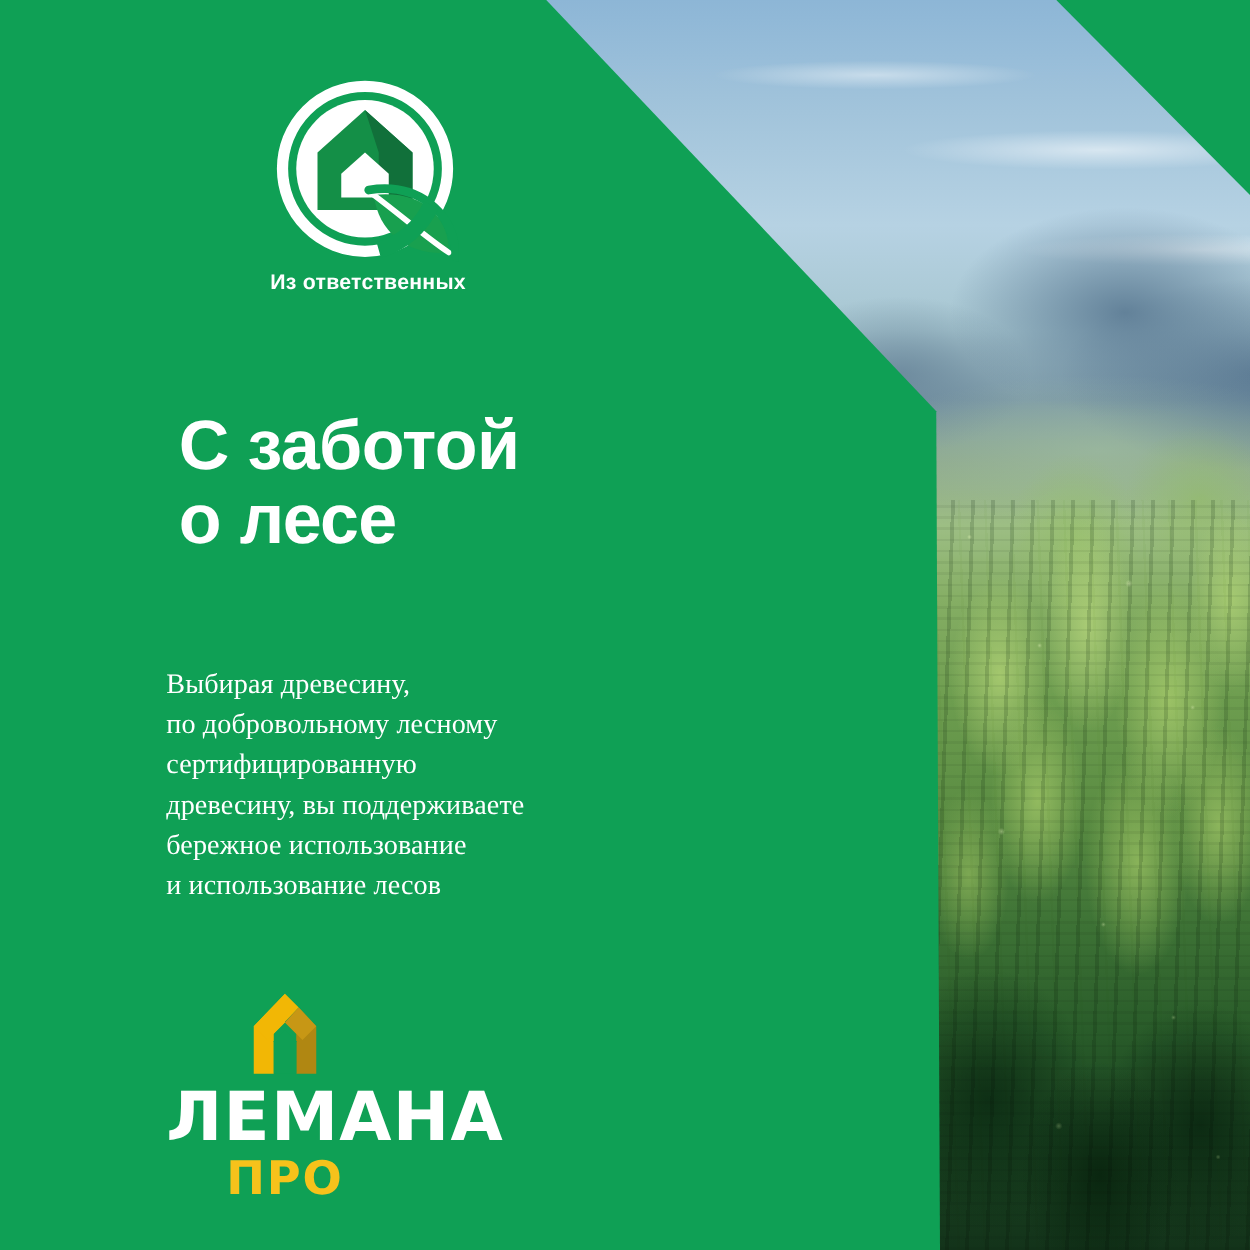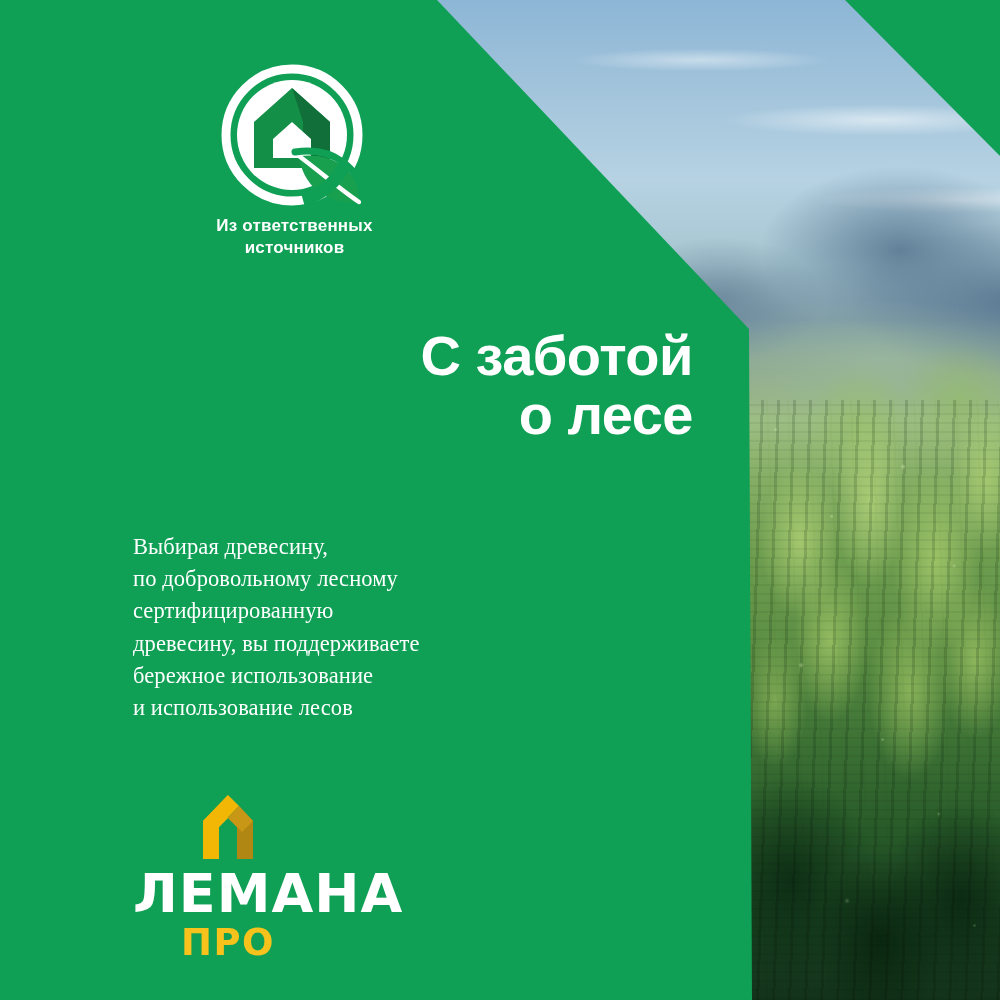--- a/index.html
+++ b/index.html
@@ -110,23 +110,23 @@
   #eco-mark{position:absolute;left:0;top:0;width:150px;height:150px;}
   #eco-caption{
     position:absolute;left:-30px;top:155px;width:215px;
     text-align:center;color:#ffffff;
     font-size:17px;font-weight:bold;line-height:1.28;letter-spacing:.2px;
   }
   #eco-caption div{white-space:nowrap;}
 
   
   #headline{
-    position:absolute;left:133px;top:326px;width:560px;
+    position:absolute;left:143px;top:326px;width:560px;
     color:#ffffff;font-size:56px;font-weight:bold;
-    line-height:1.06;letter-spacing:-0.5px;text-align:right;
+    line-height:1.06;letter-spacing:-0.5px;
   }
 
   
   #bodycopy{
     position:absolute;left:133px;top:531px;width:560px;
     color:#ffffff;font-size:22.5px;font-weight:400;
     line-height:1.43;letter-spacing:.1px;
   }
   #bodycopy div{white-space:nowrap;font-family:Liberation Serif, serif;}
 
@@ -178,21 +178,20 @@
 
         <path d="M82 96 C120 92 142 112 142 142 C112 145 86 128 82 96 Z" fill="#18a04f"></path>
         <path d="M82 96 C106 114 124 130 142 142" fill="none" stroke="#ffffff" stroke-width="4.5" stroke-linecap="round"></path>
 
         <path d="M78 92 C116 86 146 108 148 146" fill="none" stroke="#0fa055" stroke-width="7" stroke-linecap="round"></path>
 
         <path d="M128 104 A66 66 0 0 1 86 140" fill="none" stroke="#0fa055" stroke-width="13" stroke-linecap="butt"></path>
       </svg>
       <div id="eco-caption">
         <div>Из ответственных</div>
-        <div>источников</div>
       </div>
     </div>
 
     <div id="headline">
       <div>С заботой</div>
       <div>о лесе</div>
     </div>
 
     <div id="bodycopy">
       <div>Выбирая древесину,</div>

